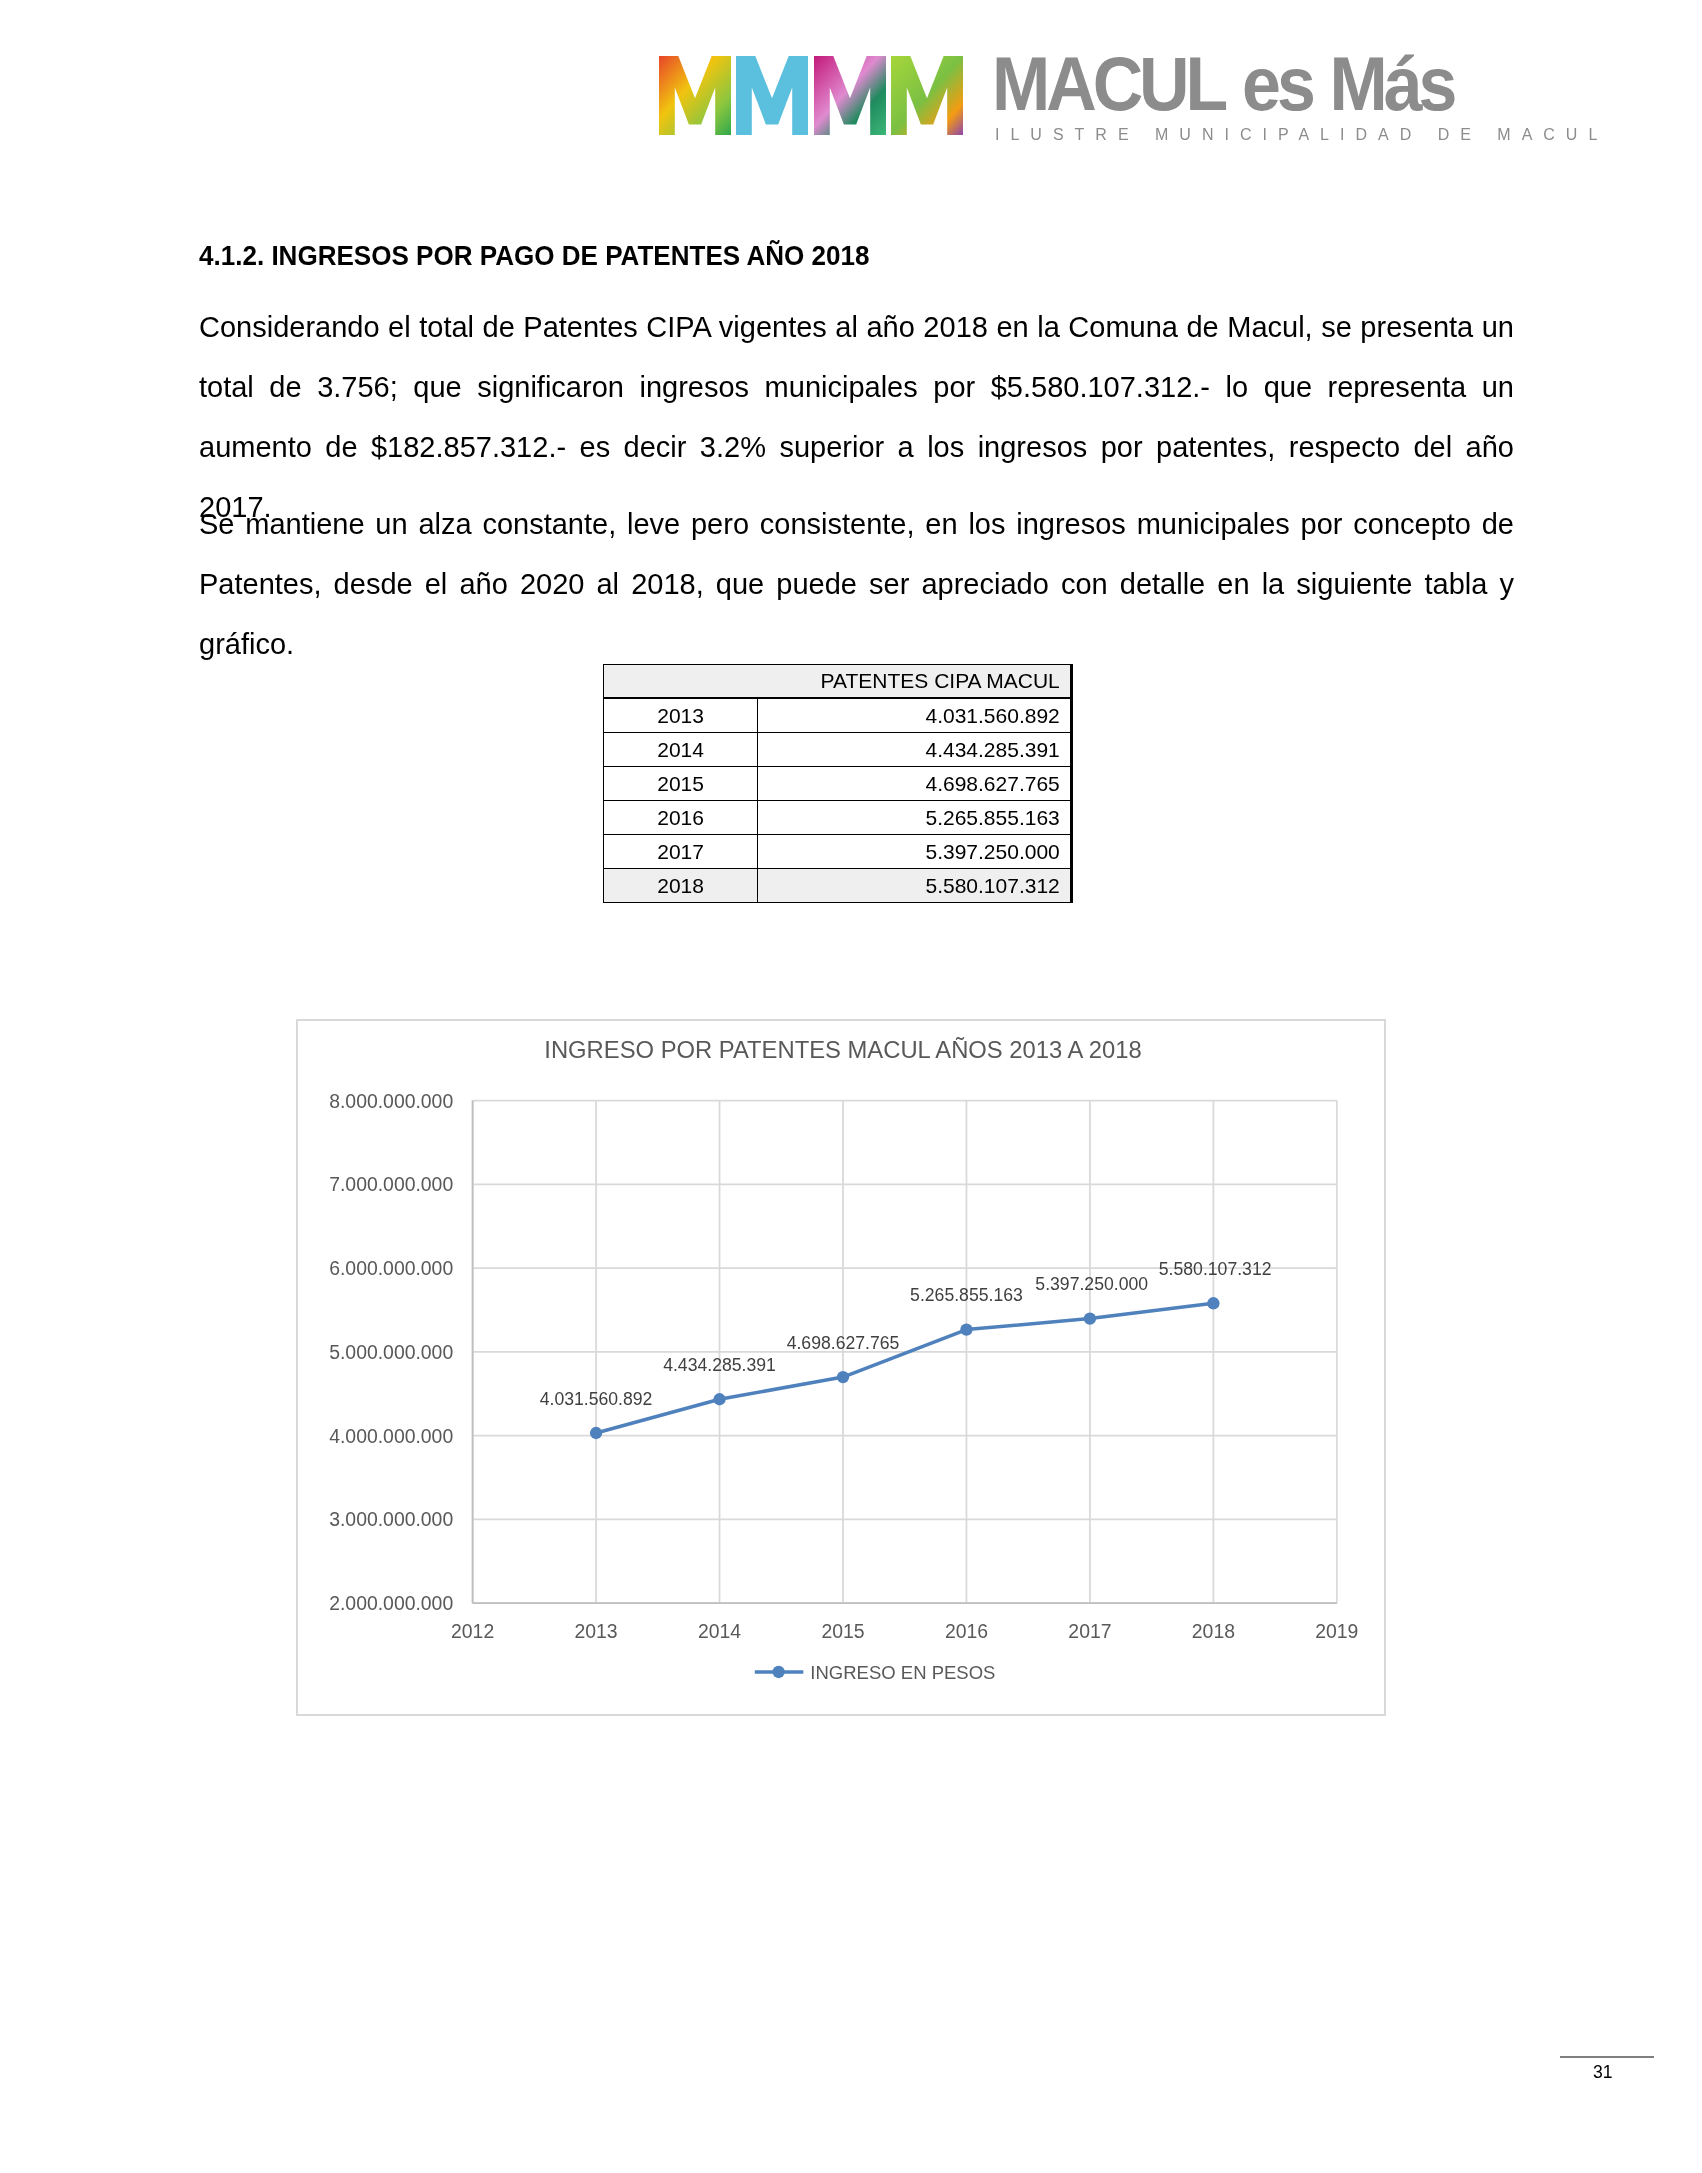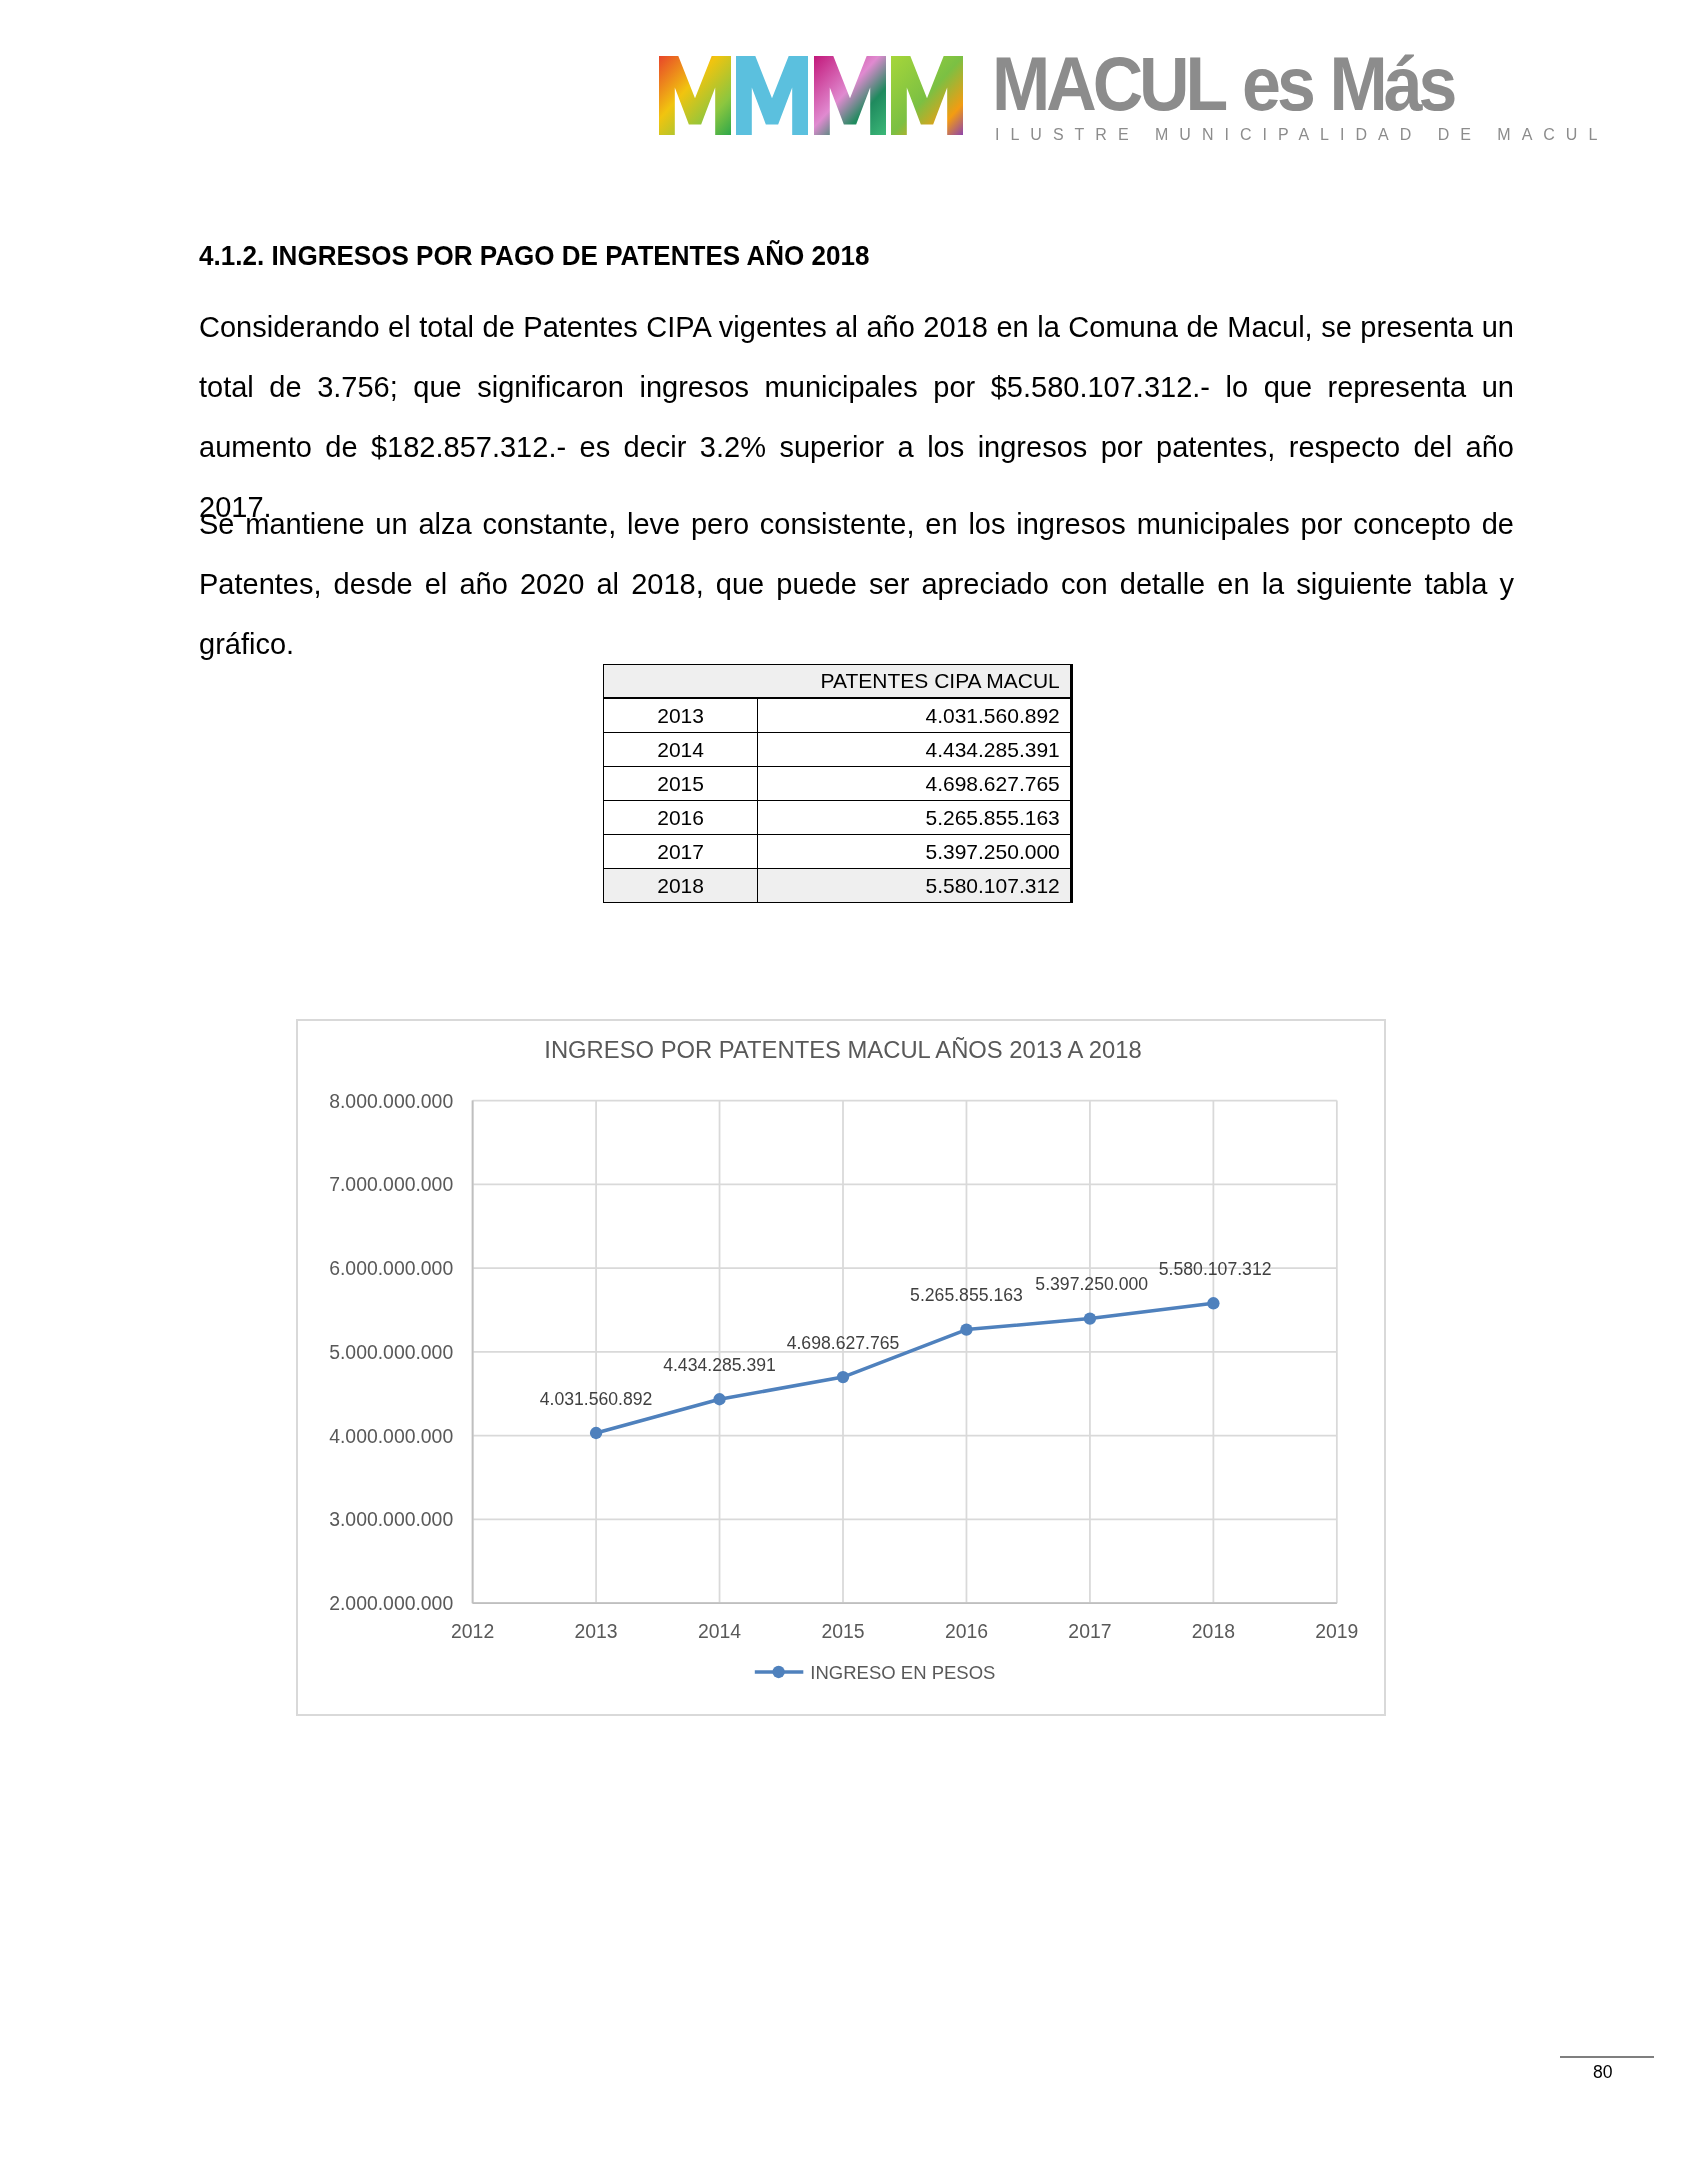--- a/index.html
+++ b/index.html
@@ -175,14 +175,14 @@
       <text x="900" y="305.26125" text-anchor="middle" font-size="20" fill="#404040" font-family="&quot;Liberation Sans&quot;, sans-serif">5.397.250.000</text>
       <circle cx="1038" cy="319.88980535999997" r="7" fill="#4f81bd"></circle>
       <text x="1040" y="287.88980535999997" text-anchor="middle" font-size="20" fill="#404040" font-family="&quot;Liberation Sans&quot;, sans-serif">5.580.107.312</text>
       <line x1="518" y1="738" x2="573" y2="738" stroke="#4f81bd" stroke-width="4"></line>
       <circle cx="545" cy="738" r="7" fill="#4f81bd"></circle>
       <text x="581" y="746" font-size="21" fill="#595959" font-family="&quot;Liberation Sans&quot;, sans-serif">INGRESO EN PESOS</text>
     </svg>
 </div>
 
 <div class="page-rule"></div>
-<div class="page-num">80</div>
+<div class="page-num">31</div>
 
 
 </body></html>

